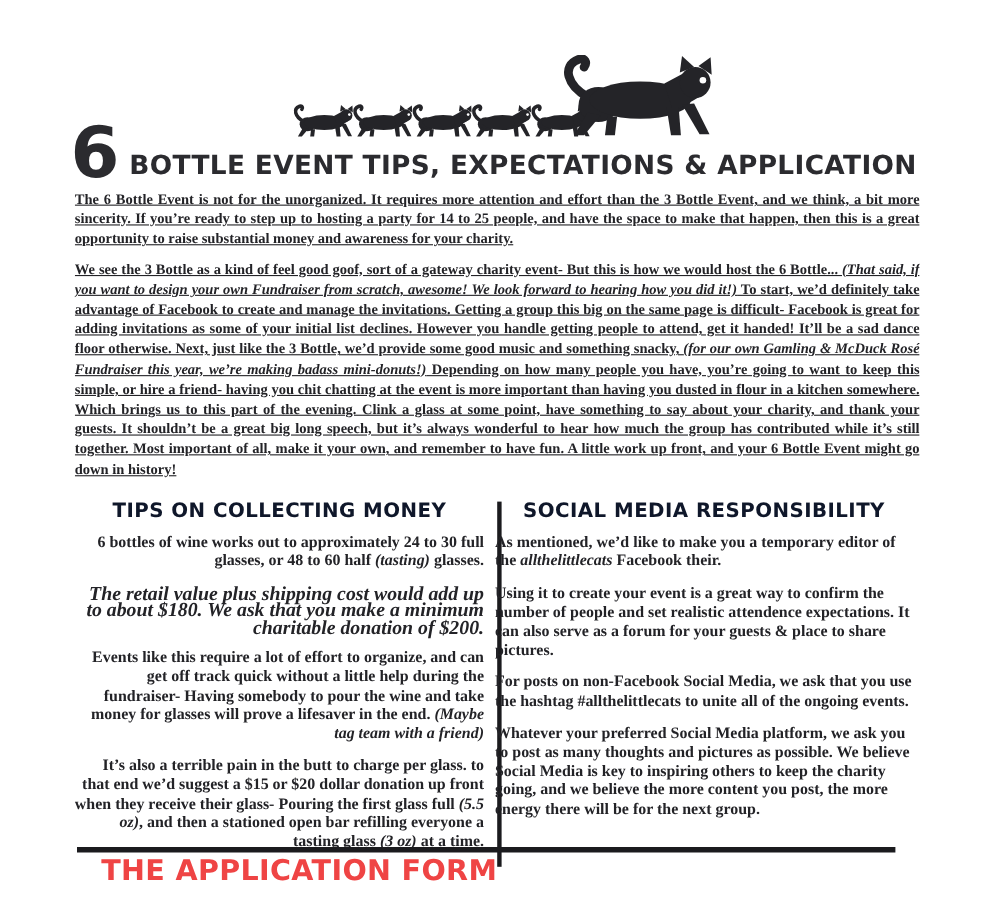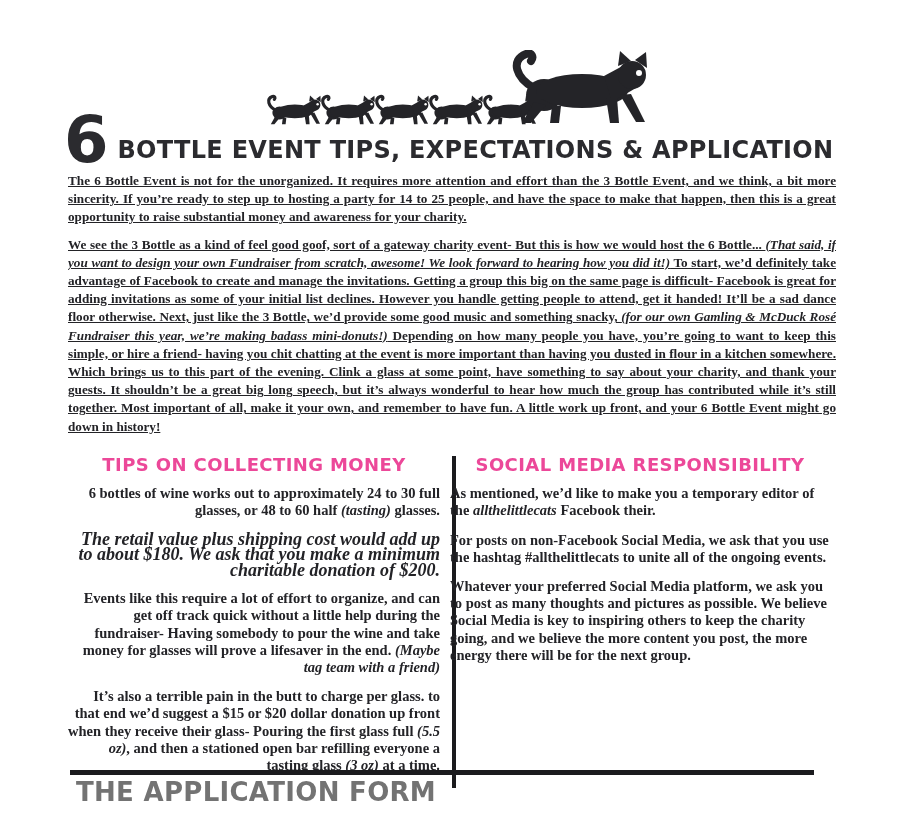--- a/index.html
+++ b/index.html
@@ -20,31 +20,31 @@
   }
   .intro p{margin:0 0 9px 0;text-decoration:underline;}
   .col{
     position:absolute;top:456px;height:314px;overflow:hidden;
     font-weight:bold;font-size:14.5px;line-height:17.2px;
   }
   .col-left{left:68px;width:372px;text-align:right;}
   .col-right{left:450px;width:380px;text-align:left;}
   .col h2{
     font-family:"DejaVu Sans",sans-serif;font-size:18px;letter-spacing:0.4px;
-    text-align:center;margin:0 0 10px 0;color:#ec4899;
+    text-align:center;margin:0 0 10px 0;color:#0f172a;
   }
   .col p{margin:12px 0 8px 0;}
   p.note{font-size:18px;line-height:15.5px;font-style:italic;}
   em{font-style:italic;}
   .divider{position:absolute;left:452px;top:456px;width:4px;height:332px;background:#1b1b1e;}
   .bottom-rule{position:absolute;left:70px;top:770px;width:744px;height:5px;background:#1b1b1e;}
   .app-form{
-    position:absolute;left:76px;top:777px;margin:0;
+    position:absolute;left:92px;top:777px;margin:0;
     font-family:"DejaVu Sans",sans-serif;font-weight:bold;font-size:26px;
-    letter-spacing:0.3px;color:#737373;white-space:nowrap;
+    letter-spacing:0.3px;color:#ef4444;white-space:nowrap;
   }
 </style>
 </head>
 <body>
 
 <div class="page">
 
   <div class="cats">
     <svg width="400" height="76" viewBox="0 0 400 76" aria-hidden="true">
       <defs>
@@ -91,20 +91,21 @@
         <p><span>It’s also a terrible pain in the butt to charge per glass. to that end we’d suggest a $15 or $20 dollar donation up front when they receive their glass- Pouring the first glass full </span><em>(5.5 oz)</em><span>, and then a stationed open bar refilling everyone a tasting glass </span><em>(3 oz)</em><span> at a time.</span></p>
       </div>
   </div>
 
   <div class="divider"></div>
 
   <div class="col col-right">
     <h2>SOCIAL MEDIA RESPONSIBILITY</h2>
     <div>
         <p><span>As mentioned, we’d like to make you a temporary editor of the </span><em>allthelittlecats</em><span> Facebook their.</span></p>
+        <p><span>Using it to create your event is a great way to confirm the number of people and set realistic attendence expectations. It can also serve as a forum for your guests &amp; place to share pictures.</span></p>
         <p><span>For posts on non-Facebook Social Media, we ask that you use the hashtag #allthelittlecats to unite all of the ongoing events.</span></p>
         <p><span>Whatever your preferred Social Media platform, we ask you to post as many thoughts and pictures as possible. We believe Social Media is key to inspiring others to keep the charity going, and we believe the more content you post, the more energy there will be for the next group.</span></p>
       </div>
   </div>
 
   <div class="bottom-rule"></div>
 
   <h1 class="app-form">THE APPLICATION FORM</h1>
 
 </div>

